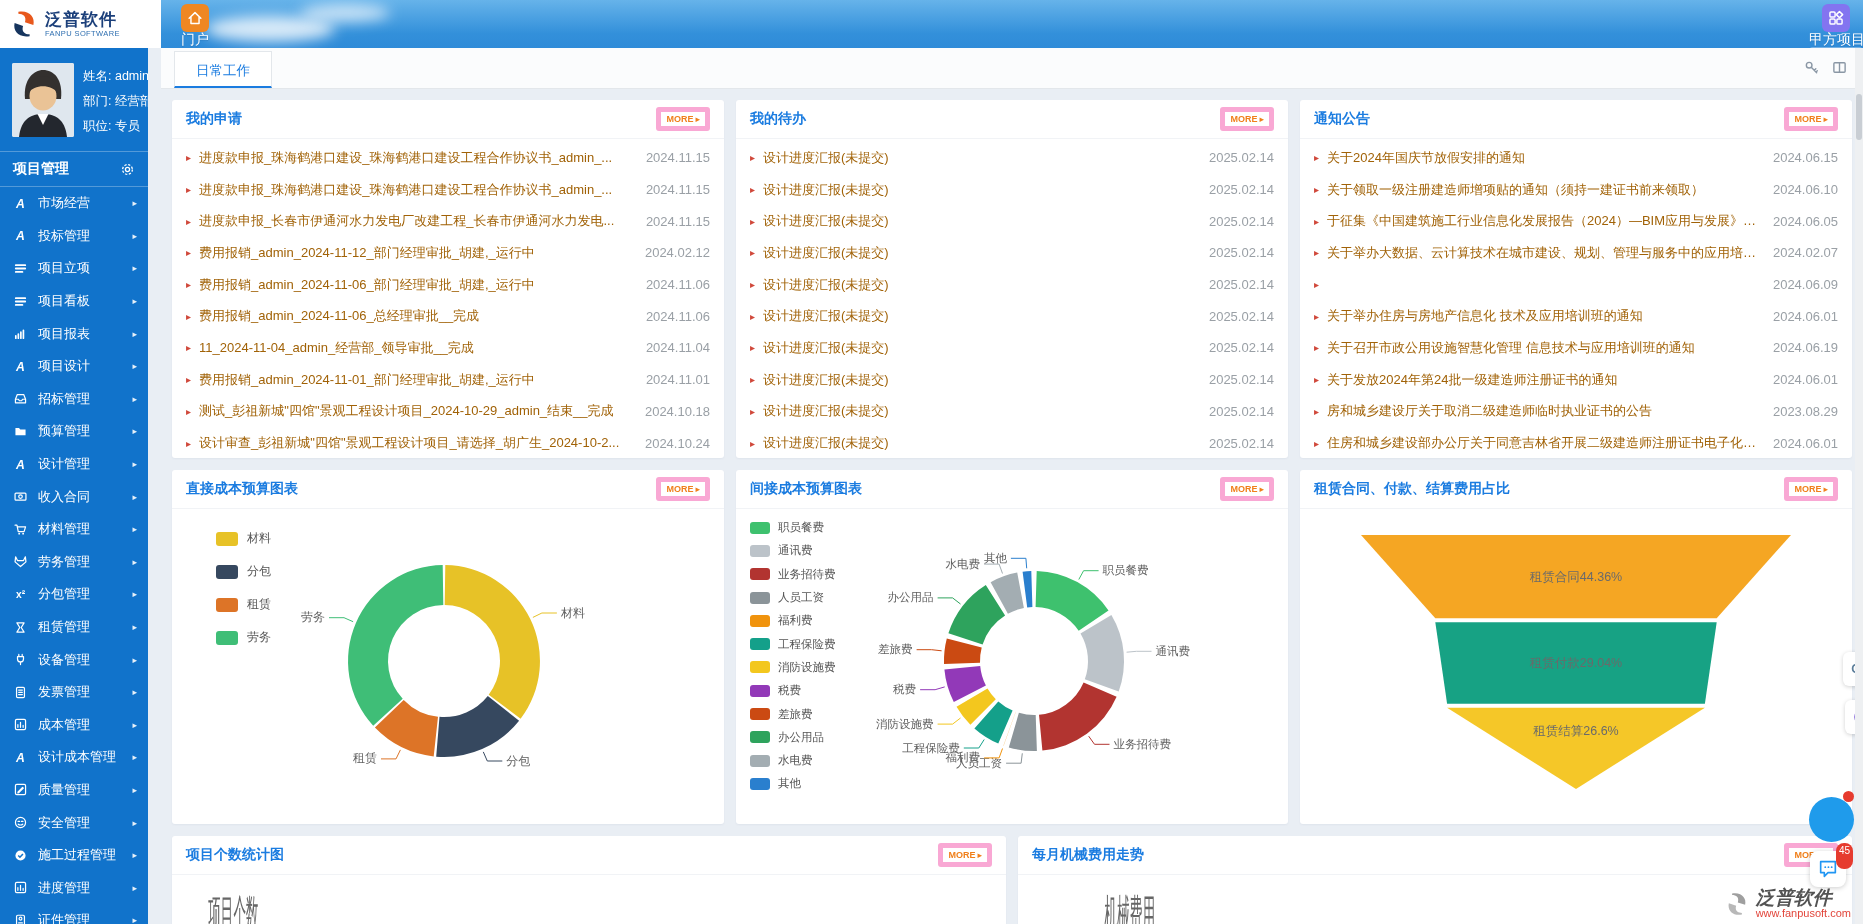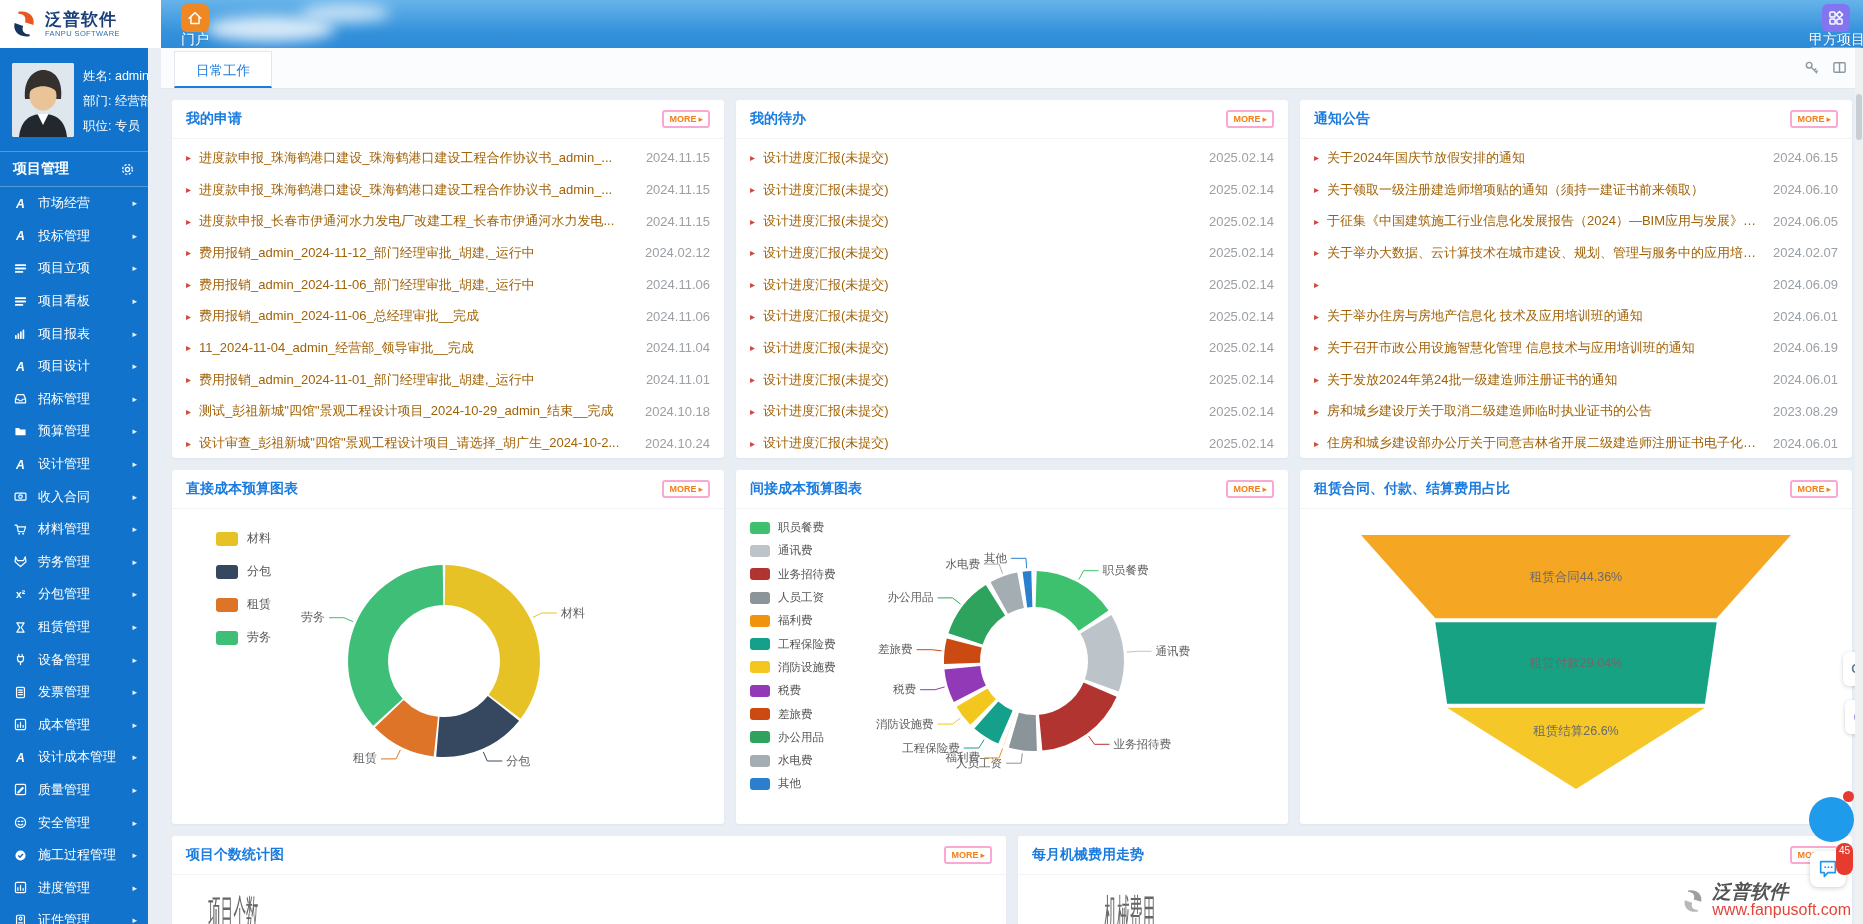--- a/index.html
+++ b/index.html
@@ -40,21 +40,21 @@
   .tab-tools{position:absolute;right:16px;top:12px;display:flex;gap:13px;}
   .tab-tools span{display:flex;cursor:pointer;}
   .content{position:absolute;left:0;right:0;top:40px;bottom:0;padding:12px 11px;box-sizing:border-box;overflow:hidden;}
   .grid{display:grid;gap:12px;}
   .r1{grid-template-columns:repeat(3,1fr);height:358px;margin-bottom:12px;}
   .r2{grid-template-columns:repeat(3,1fr);height:354px;margin-bottom:12px;}
   .r3{grid-template-columns:repeat(2,1fr);height:240px;}
   .panel{background:#fff;border-radius:3px;display:flex;flex-direction:column;overflow:hidden;box-shadow:0 1px 2px rgba(30,60,90,.05);}
   .p-head{height:39px;flex:none;display:flex;align-items:center;padding:0 14px;border-bottom:1px solid #f1f3f6;box-sizing:border-box;}
   .p-title{font-size:14px;font-weight:bold;color:#1b7ce0;}
-  .more{margin-left:auto;font-size:9px;font-weight:bold;color:#f07f1a;border:2px solid #f9a8d4;border-radius:3px;padding:2.5px 5px;line-height:1;background:#fff;cursor:pointer;white-space:nowrap;}
+  .more{margin-left:auto;font-size:9px;font-weight:bold;color:#f07f1a;border:5px solid #f9a8d4;border-radius:3px;padding:2.5px 5px;line-height:1;background:#fff;cursor:pointer;white-space:nowrap;}
   .more::after{content:"▸";margin-left:2px;}
   .list{flex:1;padding:3px 14px 0;overflow:hidden;}
   .lrow{height:31.7px;display:flex;align-items:center;overflow:hidden;cursor:pointer;}
   .lrow::before{content:"▸";color:#d0483b;font-size:10px;margin-right:8px;flex:none;}
   .rtext{font-size:13px;color:#a16207;white-space:nowrap;overflow:hidden;text-overflow:ellipsis;}
   .rdate{margin-left:auto;padding-left:12px;font-size:13px;color:#9aa0a6;flex:none;}
   .p-body{flex:1;position:relative;overflow:hidden;}
   .p-body > svg{position:absolute;left:0;top:0;width:100%;height:100%;}
   .legend{position:absolute;z-index:2;}
   .lg-row{display:flex;align-items:center;cursor:pointer;}
@@ -66,24 +66,24 @@
   .lg2 .lg-t{font-size:11.5px;color:#555;}
 
   
   .scrollbar{position:absolute;right:0;top:48px;bottom:0;width:8px;background:#eef0f2;z-index:12;}
   .scroll-thumb{position:absolute;top:46px;left:1px;width:6px;height:46px;border-radius:3px;background:#c9ced4;}
   .float-ca{position:absolute;right:-14px;top:652px;width:34px;height:34px;background:#fff;border-radius:6px;box-shadow:0 1px 4px rgba(0,0,0,.18);color:#5a7d9a;font-size:12px;font-weight:bold;display:flex;align-items:center;justify-content:center;z-index:9;cursor:pointer;}
   .float-svc{position:absolute;right:-16px;top:700px;width:34px;height:34px;background:#fff;border-radius:6px;box-shadow:0 1px 4px rgba(0,0,0,.18);display:flex;align-items:center;justify-content:center;z-index:9;cursor:pointer;}
   .float-blue{position:absolute;right:9px;top:797px;width:45px;height:45px;border-radius:50%;background:#1f9beb;z-index:9;cursor:pointer;}
   .float-dot{position:absolute;right:9px;top:791px;width:11px;height:11px;border-radius:50%;background:#e63b2e;z-index:10;}
   .float-chat{position:absolute;right:17px;top:851px;width:36px;height:36px;background:#fff;border-radius:8px;box-shadow:0 1px 5px rgba(0,0,0,.2);display:flex;align-items:center;justify-content:center;z-index:9;cursor:pointer;}
-  .chat-badge{position:absolute;right:10px;top:843px;min-width:11px;height:32px;border-radius:8px;background:#e63b2e;color:#fff;font-size:10px;line-height:16px;text-align:center;padding:0 3px;z-index:10;}
+  .chat-badge{position:absolute;right:10px;top:843px;min-width:11px;height:26px;border-radius:8px;background:#e63b2e;color:#fff;font-size:10px;line-height:16px;text-align:center;padding:0 3px;z-index:10;}
   .watermark{position:absolute;right:12px;bottom:5px;display:flex;align-items:center;gap:6px;z-index:8;opacity:.95;}
   .wm-cn{font-size:19px;font-weight:bold;color:#4a4a4a;font-style:italic;line-height:19px;}
-  .wm-url{font-size:16px;color:#e03a2f;text-align:right;}
+  .wm-url{font-size:11px;color:#e03a2f;text-align:right;}
 </style>
 </head>
 <body>
 
 <div class="page">
 
   <header class="hdr">
     <div class="cloud c1"></div>
     <div class="cloud c2"></div>
     <div class="logo-box">

